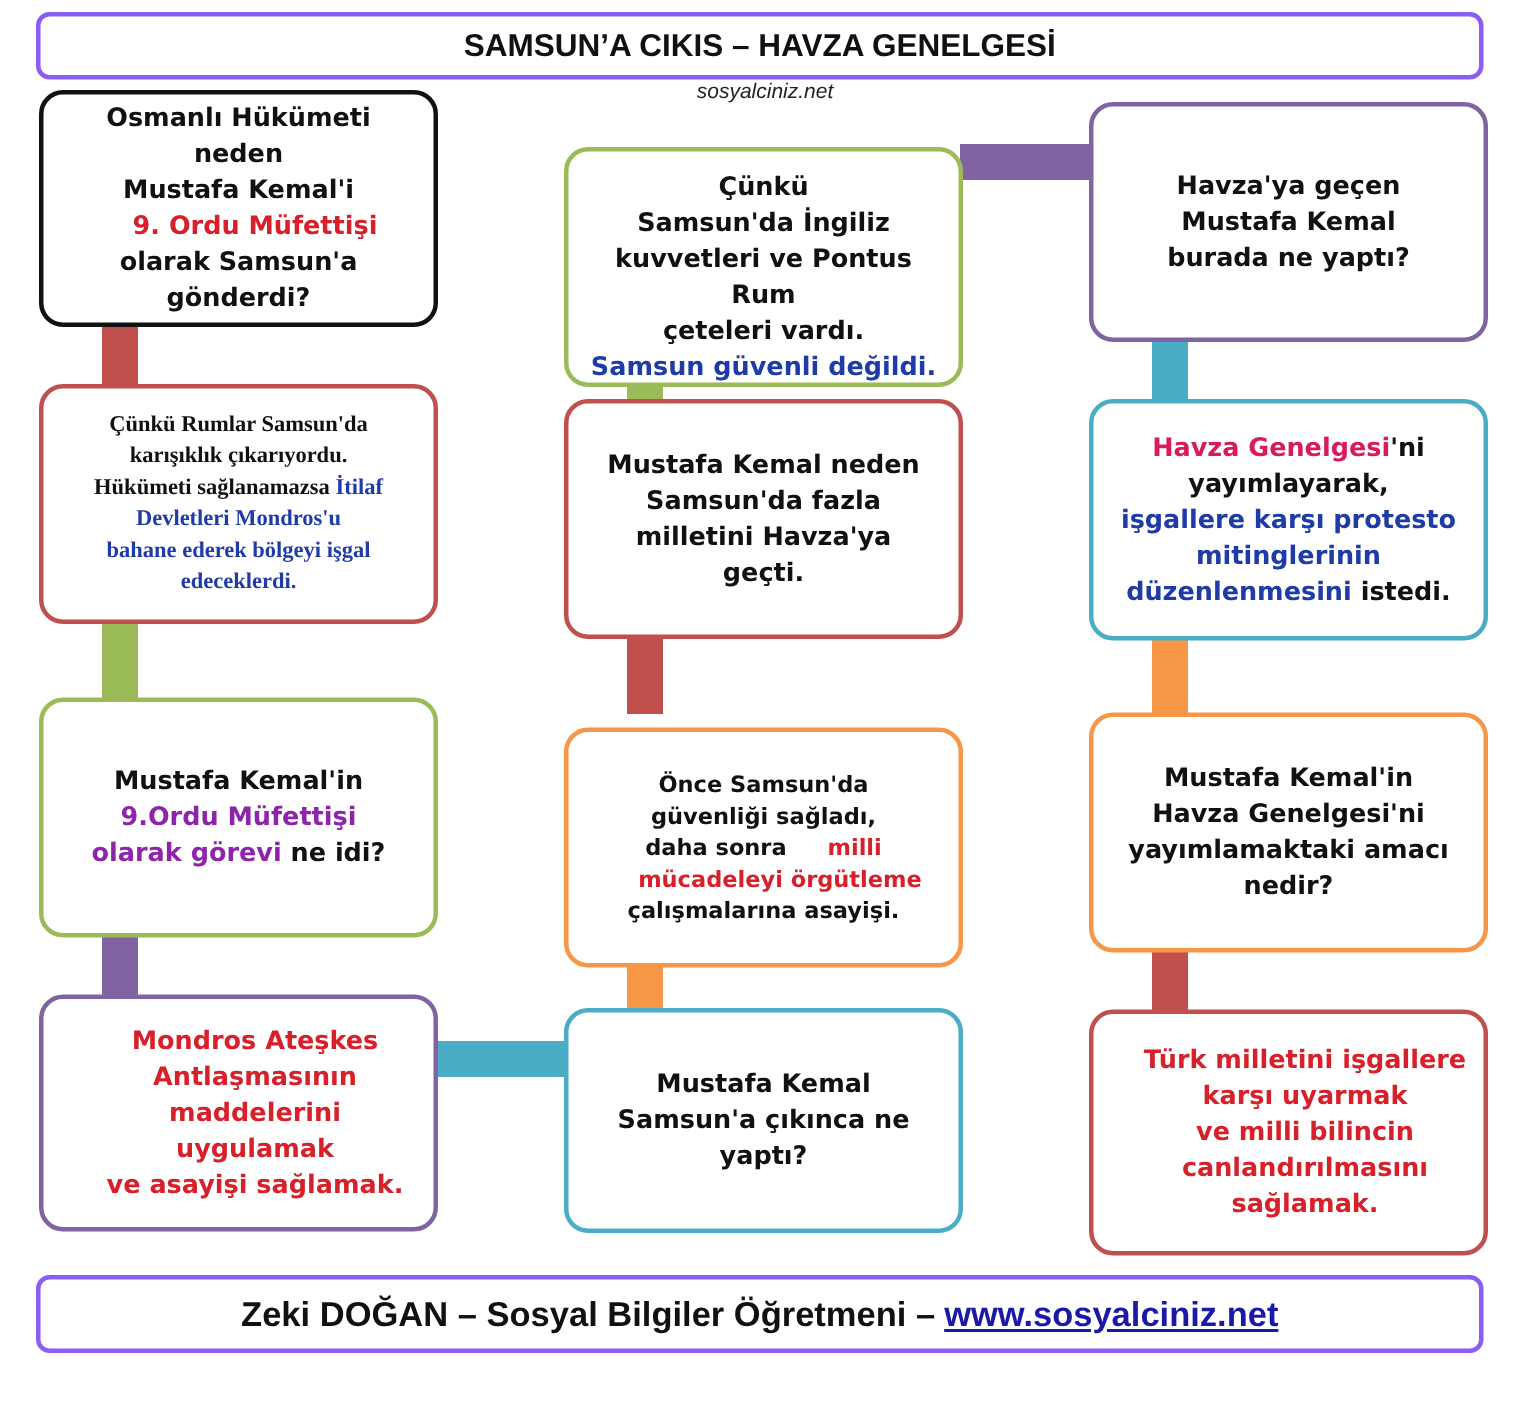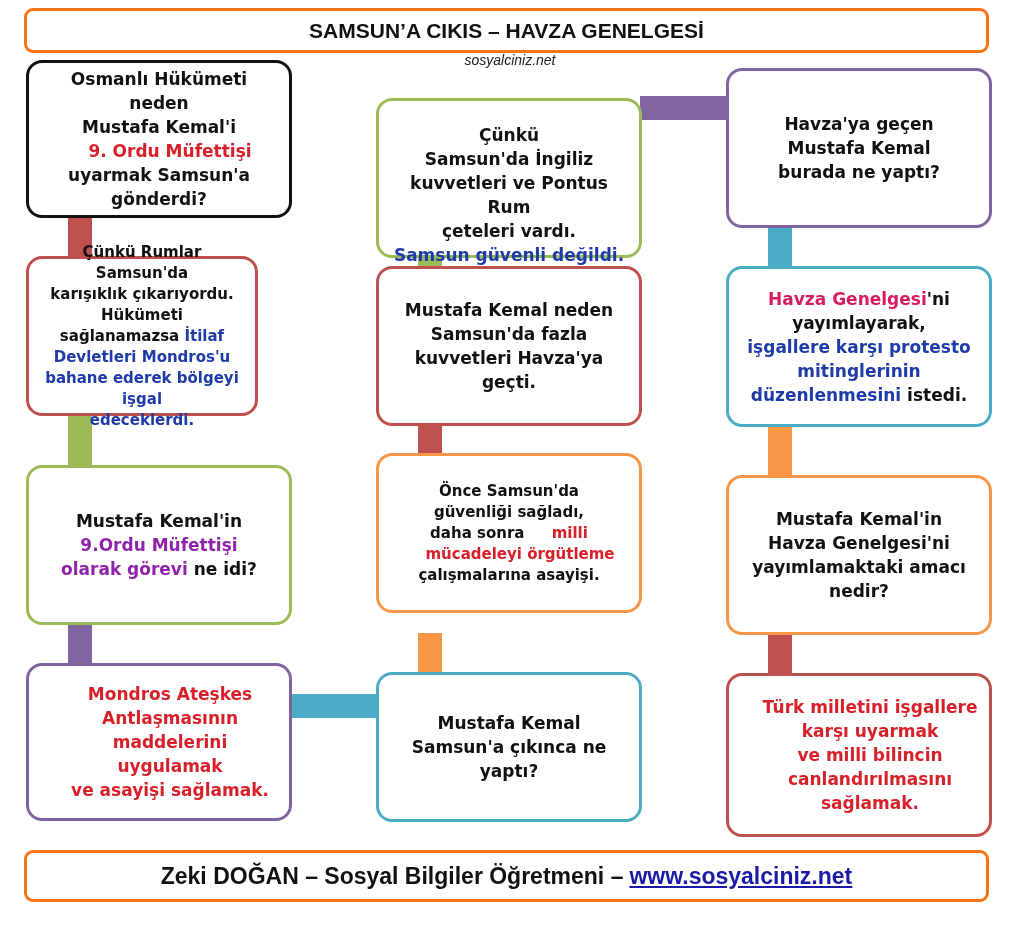--- a/index.html
+++ b/index.html
@@ -1,32 +1,32 @@
 <!DOCTYPE html>
 <html><head>
 <meta charset="utf-8">
 <style>
   html, body { margin: 0; padding: 0; background: #ffffff; }
   body { width: 1024px; height: 948px; position: relative; overflow: hidden; font-family: "DejaVu Sans", sans-serif; }
   .banner {
-    position: absolute; left: 24px; width: 965px; border: 3px solid #f97316; border-radius: 9px;
+    position: absolute; left: 24px; width: 965px; border: 3px solid #8b5cf6; border-radius: 9px;
     display: flex; align-items: center; justify-content: center; background: #fff; box-sizing: border-box;
     font-family: "Liberation Sans", sans-serif; font-weight: bold; color: #111;
   }
   #title-banner { top: 8px; height: 45px; font-size: 21px; letter-spacing: 0px; }
   #footer-banner { top: 850px; height: 52px; font-size: 23px; }
   #footer-banner a { color: #1a1aa6; text-decoration: underline; margin-left: 6px; }
   .watermark {
     position: absolute; top: 52px; left: 445px; width: 130px; text-align: center;
     font-family: "Liberation Sans", sans-serif; font-style: italic; font-size: 14px; color: #222;
   }
   .box {
     position: absolute; box-sizing: border-box; border: 3px solid; border-radius: 16px; background: #fff;
     display: flex; align-items: center; justify-content: center; text-align: center;
-    font-weight: bold; font-size: 17px; line-height: 24px; color: #111; padding: 22px 10px;
+    font-weight: bold; font-size: 17px; line-height: 24px; color: #111; padding: 12px 10px;
   }
   .box.small { font-size: 15px; line-height: 21px; }
   .conn { position: absolute; }
   .red { color: #d8202a; margin-left: 22px; }
   .blue { color: #1f3ba8; }
   .purple { color: #8e24aa; }
   .pink { color: #d81b60; }
 </style>
 </head>
 <body>
@@ -46,26 +46,26 @@
 <div class="conn" style="left:640px;top:96px;width:90px;height:24px;background:#8064a2;"></div>
 <div class="conn" style="left:768px;top:226px;width:24px;height:42px;background:#4bacc6;"></div>
 <div class="conn" style="left:768px;top:425px;width:24px;height:52px;background:#f79646;"></div>
 <div class="conn" style="left:768px;top:633px;width:24px;height:44px;background:#c0504d;"></div>
 
 <div class="box" style="left:26px;top:60px;width:266px;height:158px;border-color:#111;">
   <div>
     <div>Osmanlı Hükümeti neden</div>
     <div>Mustafa Kemal'i</div>
     <div class="red">9. Ordu Müfettişi</div>
-    <div>uyarmak Samsun'a</div>
+    <div>olarak Samsun'a</div>
     <div>gönderdi?</div>
   </div>
 </div>
 
-<div class="box small" style="left:26px;top:256px;width:232px;height:160px;border-color:#c0504d;">
+<div class="box small" style="left:26px;top:256px;width:266px;height:160px;border-color:#c0504d;font-family:Liberation Serif, serif;">
   <div>
     <div>Çünkü Rumlar Samsun'da</div>
     <div>karışıklık çıkarıyordu.</div>
     <div><span>Hükümeti sağlanamazsa </span><span class="blue">İtilaf</span></div>
     <div class="blue">Devletleri Mondros'u</div>
     <div class="blue">bahane ederek bölgeyi işgal</div>
     <div class="blue">edeceklerdi.</div>
   </div>
 </div>
 
@@ -93,26 +93,26 @@
     <div>kuvvetleri ve Pontus Rum</div>
     <div>çeteleri vardı.</div>
     <div class="blue">Samsun güvenli değildi.</div>
   </div>
 </div>
 
 <div class="box" style="left:376px;top:266px;width:266px;height:160px;border-color:#c0504d;">
   <div>
     <div>Mustafa Kemal neden</div>
     <div>Samsun'da fazla</div>
-    <div>kuvvetleri Havza'ya</div>
+    <div>milletini Havza'ya</div>
     <div>geçti.</div>
   </div>
 </div>
 
-<div class="box small" style="left:376px;top:453px;width:266px;height:160px;border-color:#f79646;">
+<div class="box small" style="left:376px;top:485px;width:266px;height:160px;border-color:#f79646;">
   <div>
     <div>Önce Samsun'da</div>
     <div>güvenliği sağladı,</div>
     <div><span>daha sonra </span><span class="red">milli</span></div>
     <div class="red">mücadeleyi örgütleme</div>
     <div>çalışmalarına asayişi.</div>
   </div>
 </div>
 
 <div class="box" style="left:376px;top:672px;width:266px;height:150px;border-color:#4bacc6;">

